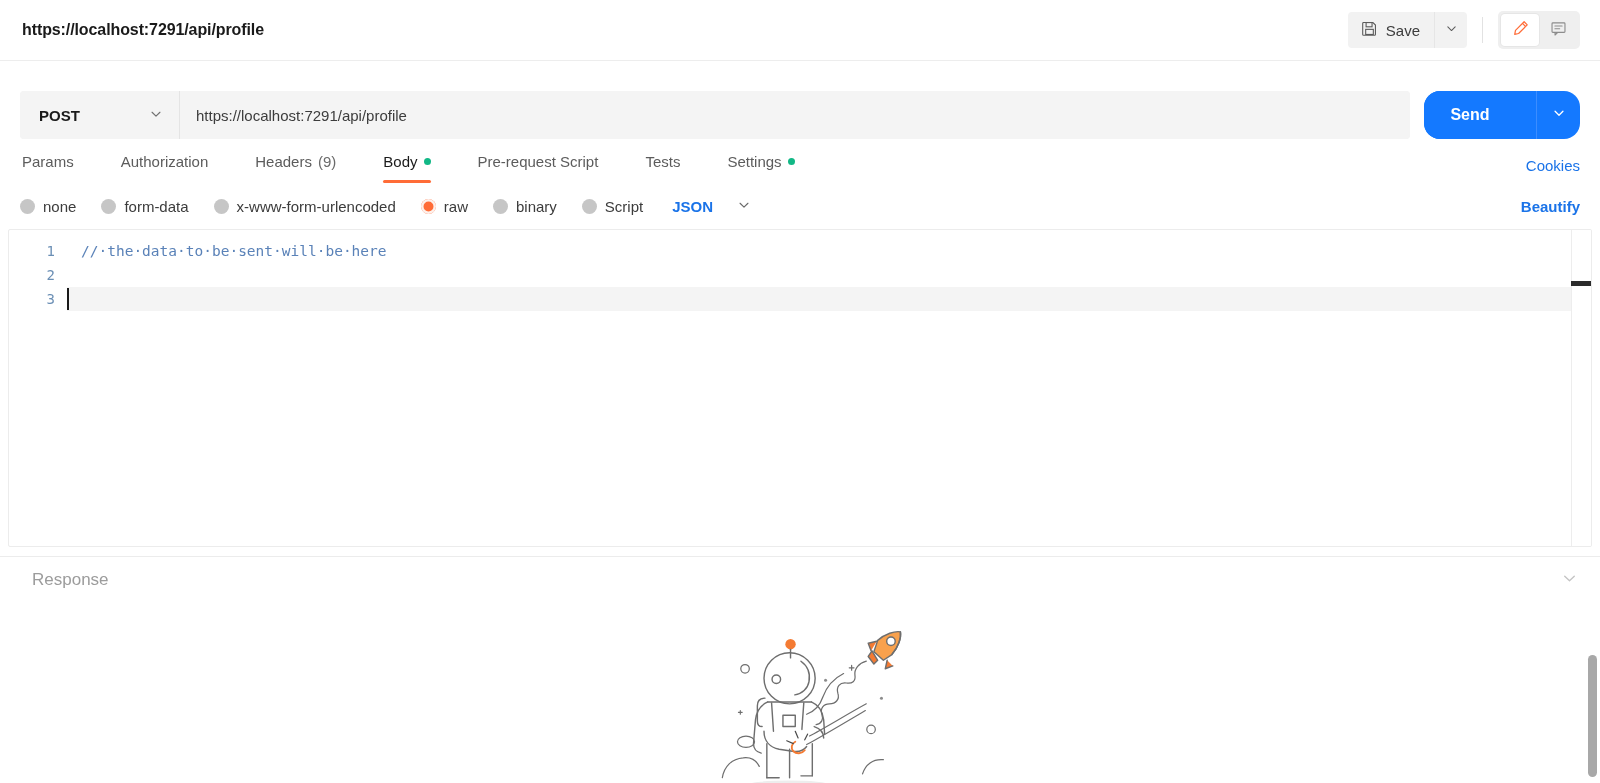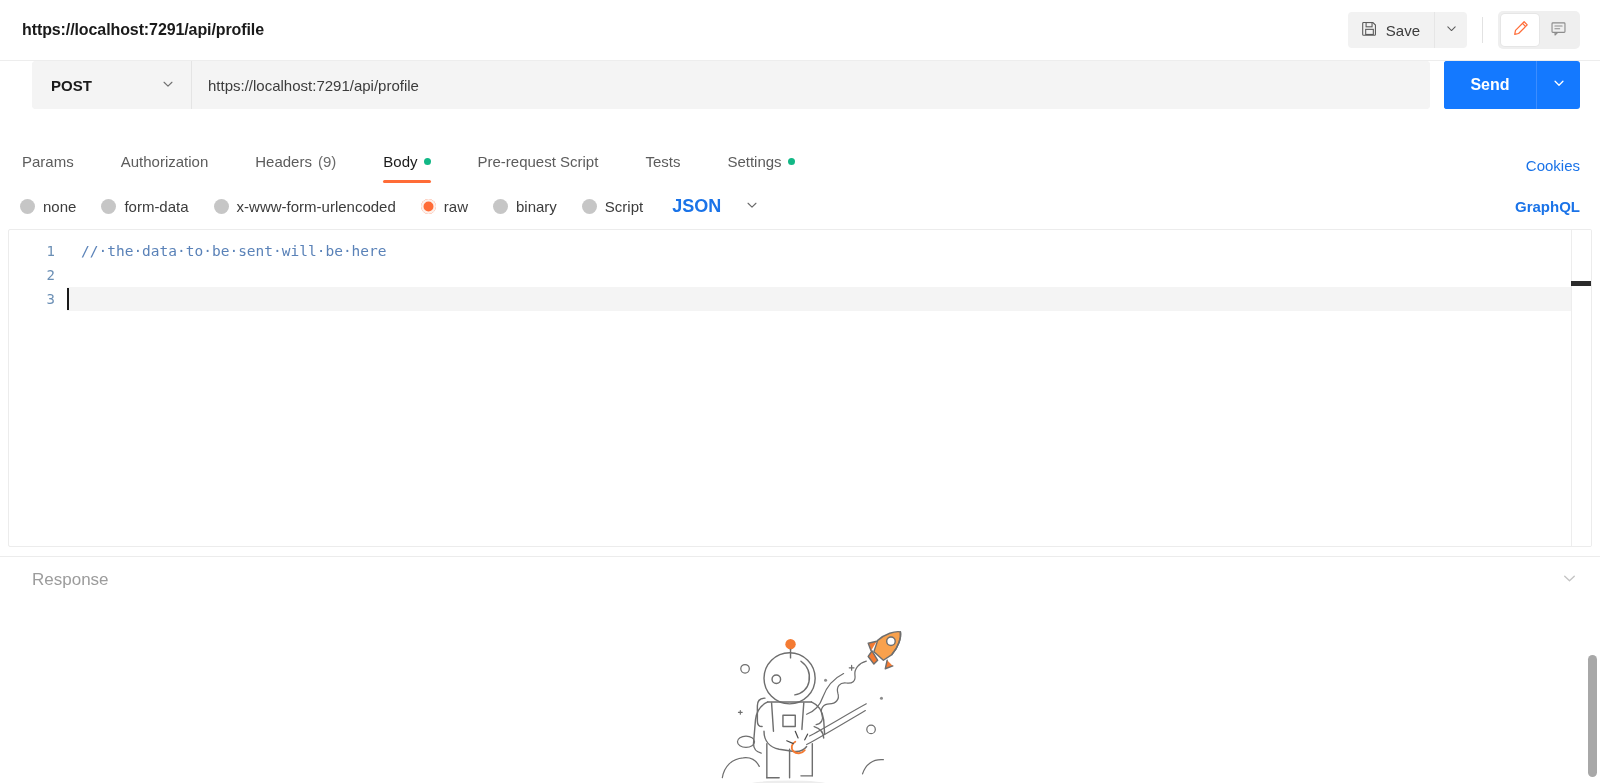--- a/index.html
+++ b/index.html
@@ -79,24 +79,23 @@
     cursor: pointer;
     background: transparent;
     border: none;
   }
   .icon-btn.active { background: #ffffff; box-shadow: 0 0 0 1px #e6e6e6; }
 
   
   .urlbar-row {
     height: 78px;
     display: flex;
-    align-items: flex-start;
+    align-items: flex-end;
     padding: 0 20px;
     gap: 0;
-    margin-left: 12px;
   }
   .url-wrap {
     flex: 1;
     display: flex;
     height: 48px;
     background: #f4f4f4;
     border-radius: 4px;
     overflow: hidden;
     align-items: stretch;
     margin-right: 14px;
@@ -120,23 +119,24 @@
     background: #f4f4f4;
     font-size: 15px;
     color: #3c3c3c;
     padding: 0 16px;
     font-family: inherit;
     outline: none;
   }
   .send-group {
     display: flex;
     height: 48px;
-    border-radius: 3px;
+    border-radius: 16px;
     overflow: hidden;
     background: #1479ff;
+    gap: 20px;
   }
   .send-btn {
     display: flex; align-items: center; justify-content: center;
     min-width: 92px;
     padding: 0 20px;
     color: #fff;
     font-size: 16px;
     font-weight: bold;
     background: #1479ff;
     border: none;
@@ -223,21 +223,21 @@
     border-radius: 50%;
     background: #c6c6c6;
     flex-shrink: 0;
   }
   .radio-opt.selected .radio-mark {
     background: #ff6c37;
     box-shadow: inset 0 0 0 2.5px #fdf0eb;
   }
   .json-select {
     display: flex; align-items: center; gap: 24px;
-    font-size: 18px;
+    font-size: 15px;
     color: #1a73e8;
     font-weight: bold;
     cursor: pointer;
     margin-left: 4px;
     text-align: center;
   }
   .beautify-link {
     position: absolute;
     right: 20px;
     font-size: 15px;
@@ -496,21 +496,21 @@
       </div>
     </div>
   <div class="json-select">
     <span>JSON</span>
     <span>
       <svg width="14" height="14" viewBox="0 0 16 16" fill="none">
         <path d="M3.5 6l4.5 4.5L12.5 6" stroke="#6a6a6a" stroke-width="1.3" stroke-linecap="round" stroke-linejoin="round"></path>
       </svg>
     </span>
   </div>
-  <div class="beautify-link">GraphQL</div>
+  <div class="beautify-link">Beautify</div>
 </div>
 
 <div class="editor">
   <div class="editor-inner" id="editor-lines">
       <div class="code-line">
         <span class="ln">1</span>
         <span class="ltext">//·the·data·to·be·sent·will·be·here</span>
       </div>
       <div class="code-line">
         <span class="ln">2</span>

